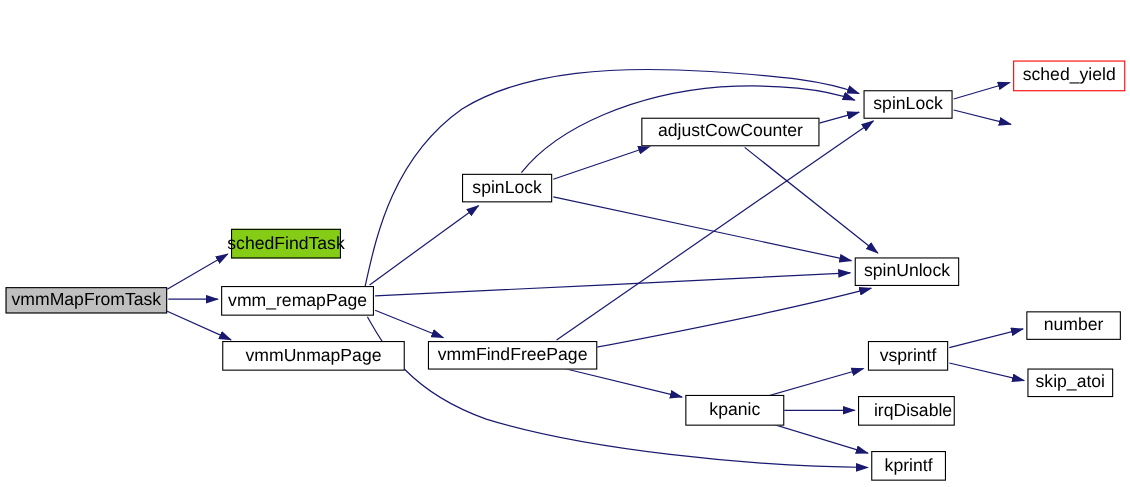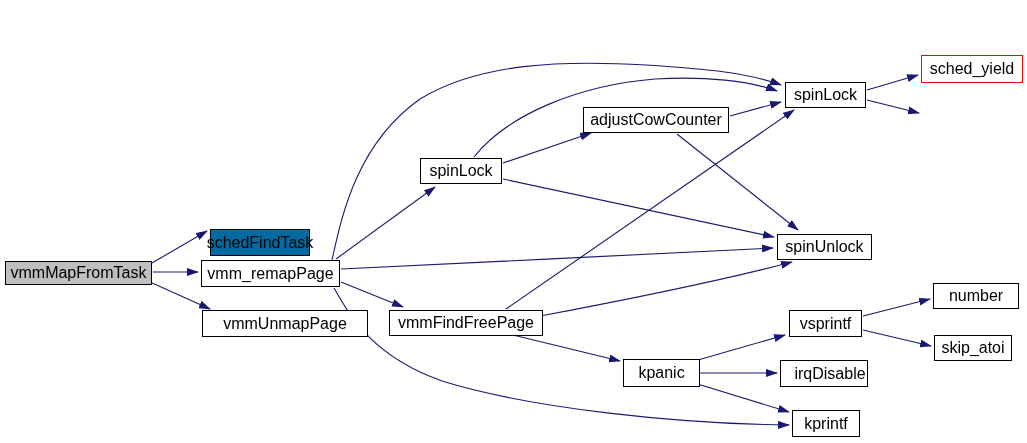--- a/index.html
+++ b/index.html
@@ -68,33 +68,33 @@
       <path d="M867,100 L919,113" fill="none" stroke="#191970" stroke-width="1.1" marker-end="url(#arrow)"></path>
       <path d="M691,362 L785,335" fill="none" stroke="#191970" stroke-width="1.1" marker-end="url(#arrow)"></path>
       <path d="M691,373 L777,373" fill="none" stroke="#191970" stroke-width="1.1" marker-end="url(#arrow)"></path>
       <path d="M691,382 L789,412" fill="none" stroke="#191970" stroke-width="1.1" marker-end="url(#arrow)"></path>
       <path d="M863,316 L930,299" fill="none" stroke="#191970" stroke-width="1.1" marker-end="url(#arrow)"></path>
       <path d="M863,330 L931,346" fill="none" stroke="#191970" stroke-width="1.1" marker-end="url(#arrow)"></path>
     </svg>
     <div class="node" style="left: 5px; top: 261px; width: 147px; height: 24px; background: rgb(191, 191, 191); border-color: rgb(0, 0, 0);">
       <span>vmmMapFromTask</span>
     </div>
-    <div class="node" style="left: 210px; top: 208px; width: 100px; height: 27px; background: #0369a1; border-color: rgb(0, 0, 0); margin-top: 21px;">
+    <div class="node" style="left: 210px; top: 208px; width: 100px; height: 27px; background: #84cc16; border-color: rgb(0, 0, 0);">
       <span>schedFindTask</span>
     </div>
     <div class="node" style="left: 201px; top: 260px; width: 139px; height: 27px; background: rgb(255, 255, 255); border-color: rgb(0, 0, 0);">
       <span>vmm_remapPage</span>
     </div>
     <div class="node" style="left: 202px; top: 310px; width: 166px; height: 27px; background: rgb(255, 255, 255); border-color: rgb(0, 0, 0);">
       <span>vmmUnmapPage</span>
     </div>
     <div class="node" style="left: 420px; top: 158px; width: 82px; height: 26px; background: rgb(255, 255, 255); border-color: rgb(0, 0, 0);">
       <span>spinLock</span>
     </div>
-    <div class="node" style="left: 583px; top: 107px; width: 146px; height: 26px; background: rgb(255, 255, 255); border-color: rgb(0, 0, 0);">
+    <div class="node" style="left: 583px; top: 107px; width: 162px; height: 26px; background: rgb(255, 255, 255); border-color: rgb(0, 0, 0);">
       <span>adjustCowCounter</span>
     </div>
     <div class="node" style="left: 389px; top: 310px; width: 154px; height: 26px; background: rgb(255, 255, 255); border-color: rgb(0, 0, 0);">
       <span>vmmFindFreePage</span>
     </div>
     <div class="node" style="left: 785px; top: 82px; width: 81px; height: 26px; background: rgb(255, 255, 255); border-color: rgb(0, 0, 0);">
       <span>spinLock</span>
     </div>
     <div class="node" style="left: 921px; top: 55px; width: 102px; height: 28px; background: rgb(255, 255, 255); border-color: rgb(255, 0, 0);">
       <span>sched_yield</span>
@@ -104,21 +104,21 @@
     </div>
     <div class="node" style="left: 789px; top: 310px; width: 73px; height: 27px; background: rgb(255, 255, 255); border-color: rgb(0, 0, 0);">
       <span>vsprintf</span>
     </div>
     <div class="node" style="left: 933px; top: 283px; width: 86px; height: 26px; background: rgb(255, 255, 255); border-color: rgb(0, 0, 0);">
       <span>number</span>
     </div>
     <div class="node" style="left: 934px; top: 335px; width: 78px; height: 26px; background: rgb(255, 255, 255); border-color: rgb(0, 0, 0);">
       <span>skip_atoi</span>
     </div>
-    <div class="node" style="left: 623px; top: 359px; width: 77px; height: 28px; background: rgb(255, 255, 255); border-color: rgb(0, 0, 0);">
+    <div class="node" style="left: 623px; top: 359px; width: 90px; height: 28px; background: rgb(255, 255, 255); border-color: rgb(0, 0, 0);">
       <span>kpanic</span>
     </div>
     <div class="node" style="left: 780px; top: 360px; width: 88px; height: 27px; background: rgb(255, 255, 255); border-color: rgb(0, 0, 0); padding-left: 12px;">
       <span>irqDisable</span>
     </div>
     <div class="node" style="left: 792px; top: 410px; width: 68px; height: 27px; background: rgb(255, 255, 255); border-color: rgb(0, 0, 0);">
       <span>kprintf</span>
     </div>
   </div>
 

